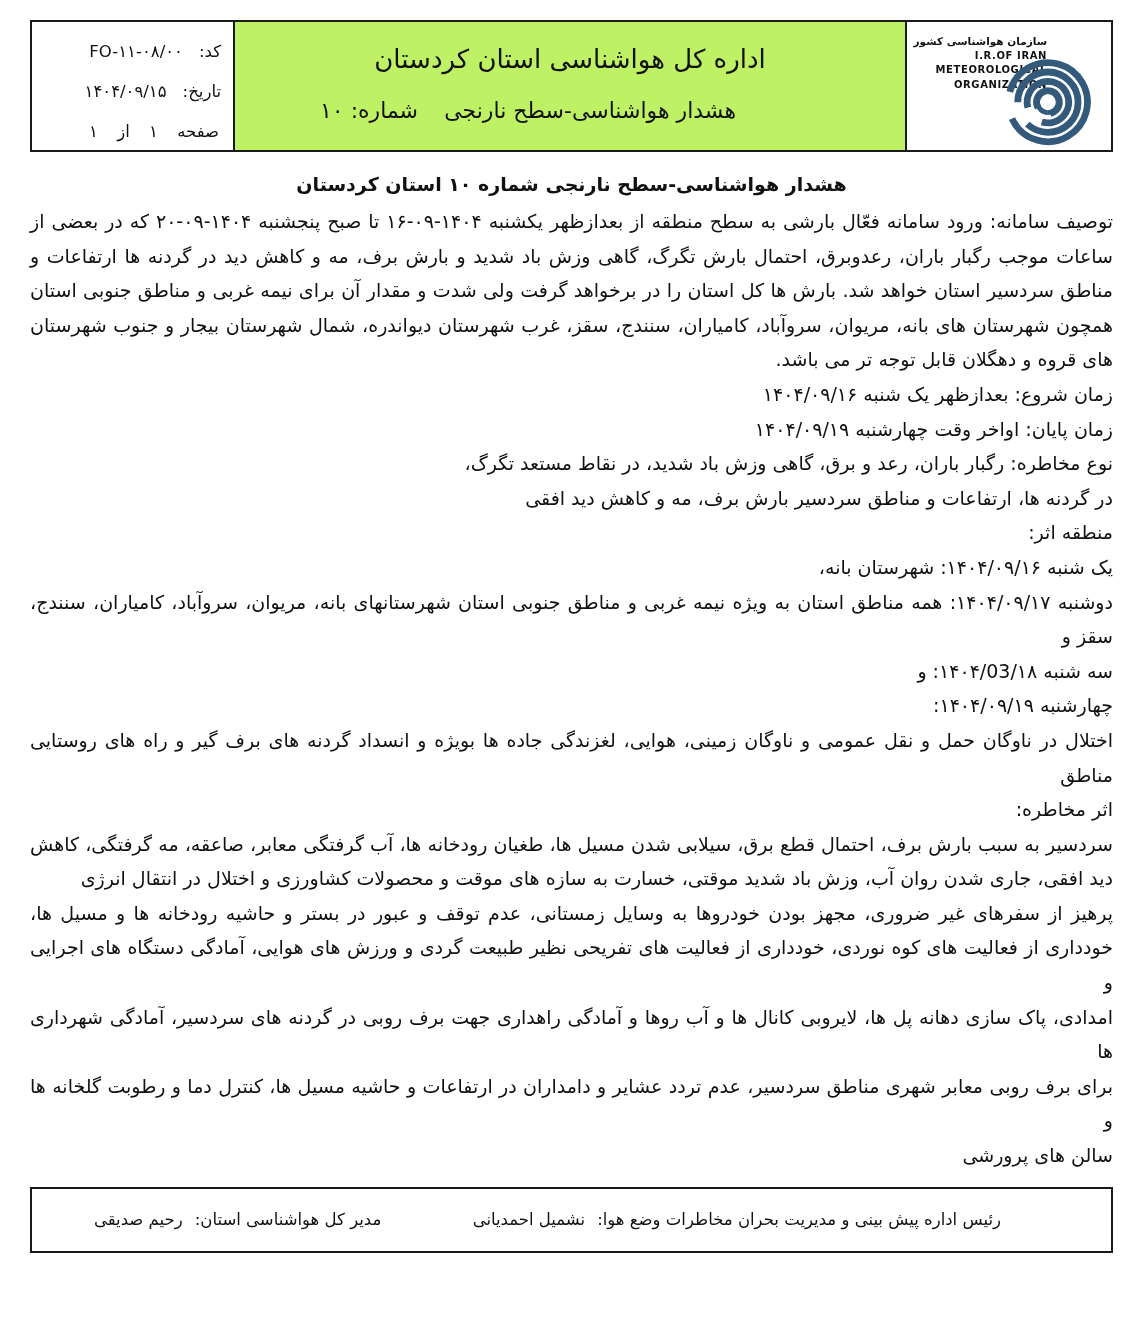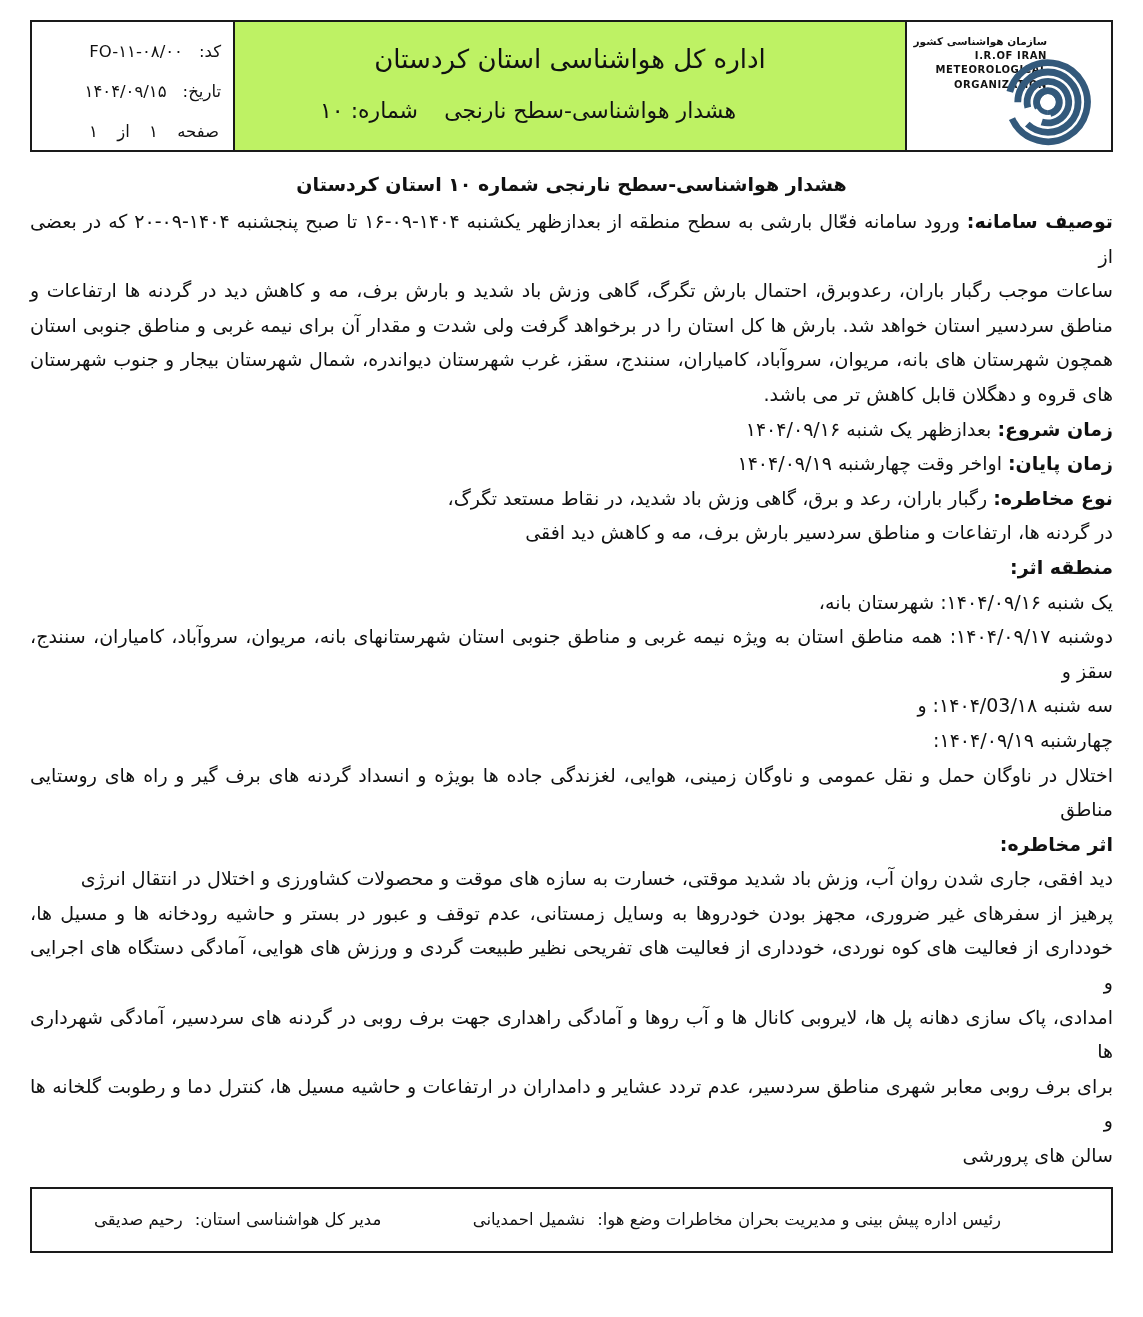--- a/index.html
+++ b/index.html
@@ -21,21 +21,21 @@
   .logo-text{position:absolute;top:12px;right:64px;text-align:right;line-height:14.5px;}
   .logo-text .fa{font-size:10.5px;font-weight:700;}
   .logo-text .en{font-size:10px;font-weight:700;letter-spacing:.6px;}
   .logo-spiral{position:absolute;right:2px;top:24px;width:118px;height:104px;}
 
   
   .body-text{margin-top:12px;font-size:19px;}
   .body-title{font-weight:700;line-height:40px;font-size:19px;text-align:center;}
   .bline{line-height:34.6px;text-align:right;}
   .bline.just{text-align:justify;text-align-last:justify;}
-  .bline .b{font-weight:700;}
+  .bline .b{font-weight:400;}
 
   
   .sig-box{margin-top:14px;height:66px;box-sizing:border-box;border:2px solid #1a1a1a;display:flex;align-items:center;justify-content:space-between;padding:0 110px 0 62px;font-size:16.5px;}
   .sig .name{margin-right:12px;}
 </style>
 </head>
 <body>
 
 <div class="page">
 
@@ -84,33 +84,34 @@
     </div>
   </div>
 
   <div class="body-text">
     <div class="body-title">هشدار هواشناسی-سطح نارنجی شماره ۱۰ استان کردستان</div>
     <div id="body-lines">
         <div class="bline just"><span class="b">توصیف سامانه:</span> ورود سامانه فعّال بارشی به سطح منطقه از بعدازظهر یکشنبه ۱۴۰۴-۰۹-۱۶ تا صبح پنجشنبه ۱۴۰۴-۰۹-۲۰ که در بعضی از</div>
         <div class="bline just">ساعات موجب رگبار باران، رعدوبرق، احتمال بارش تگرگ، گاهی وزش باد شدید و بارش برف، مه و کاهش دید در گردنه ها ارتفاعات و</div>
         <div class="bline just">مناطق سردسیر استان خواهد شد. بارش ها کل استان را در برخواهد گرفت ولی شدت و مقدار آن برای نیمه غربی و مناطق جنوبی استان</div>
         <div class="bline just">همچون شهرستان های بانه، مریوان، سروآباد، کامیاران، سنندج، سقز، غرب شهرستان دیواندره، شمال شهرستان بیجار و جنوب شهرستان</div>
-        <div class="bline">های قروه و دهگلان قابل کاهش تر می باشد.</div>
+        <div class="bline">های قروه و دهگلان قابل توجه تر می باشد.</div>
         <div class="bline"><span class="b">زمان شروع:</span> بعدازظهر یک شنبه ۱۴۰۴/۰۹/۱۶</div>
         <div class="bline"><span class="b">زمان پایان:</span> اواخر وقت چهارشنبه ۱۴۰۴/۰۹/۱۹</div>
         <div class="bline"><span class="b">نوع مخاطره:</span> رگبار باران، رعد و برق، گاهی وزش باد شدید، در نقاط مستعد تگرگ،</div>
         <div class="bline">در گردنه ها، ارتفاعات و مناطق سردسیر بارش برف، مه و کاهش دید افقی</div>
         <div class="bline"><span class="b">منطقه اثر:</span></div>
         <div class="bline">یک شنبه ۱۴۰۴/۰۹/۱۶: شهرستان بانه،</div>
         <div class="bline just">دوشنبه ۱۴۰۴/۰۹/۱۷: همه مناطق استان به ویژه نیمه غربی و مناطق جنوبی استان شهرستانهای بانه، مریوان، سروآباد، کامیاران، سنندج،</div>
         <div class="bline">سقز و</div>
         <div class="bline">سه شنبه ۱۴۰۴/03/۱۸: و</div>
         <div class="bline">چهارشنبه ۱۴۰۴/۰۹/۱۹:</div>
         <div class="bline just">اختلال در ناوگان حمل و نقل عمومی و ناوگان زمینی، هوایی، لغزندگی جاده ها بویژه و انسداد گردنه های برف گیر و راه های روستایی مناطق</div>
         <div class="bline"><span class="b">اثر مخاطره:</span></div>
+        <div class="bline just">سردسیر به سبب بارش برف، احتمال قطع برق، سیلابی شدن مسیل ها، طغیان رودخانه ها، آب گرفتگی معابر، صاعقه، مه گرفتگی، کاهش</div>
         <div class="bline">دید افقی، جاری شدن روان آب، وزش باد شدید موقتی، خسارت به سازه های موقت و محصولات کشاورزی و اختلال در انتقال انرژی</div>
         <div class="bline just">پرهیز از سفرهای غیر ضروری، مجهز بودن خودروها به وسایل زمستانی، عدم توقف و عبور در بستر و حاشیه رودخانه ها و مسیل ها،</div>
         <div class="bline just">خودداری از فعالیت های کوه نوردی، خودداری از فعالیت های تفریحی نظیر طبیعت گردی و ورزش های هوایی، آمادگی دستگاه های اجرایی و</div>
         <div class="bline just">امدادی، پاک سازی دهانه پل ها، لایروبی کانال ها و آب روها و آمادگی راهداری جهت برف روبی در گردنه های سردسیر، آمادگی شهرداری ها</div>
         <div class="bline just">برای برف روبی معابر شهری مناطق سردسیر، عدم تردد عشایر و دامداران در ارتفاعات و حاشیه مسیل ها، کنترل دما و رطوبت گلخانه ها و</div>
         <div class="bline">سالن های پرورشی</div>
       </div>
   </div>
 
   <div class="sig-box">

